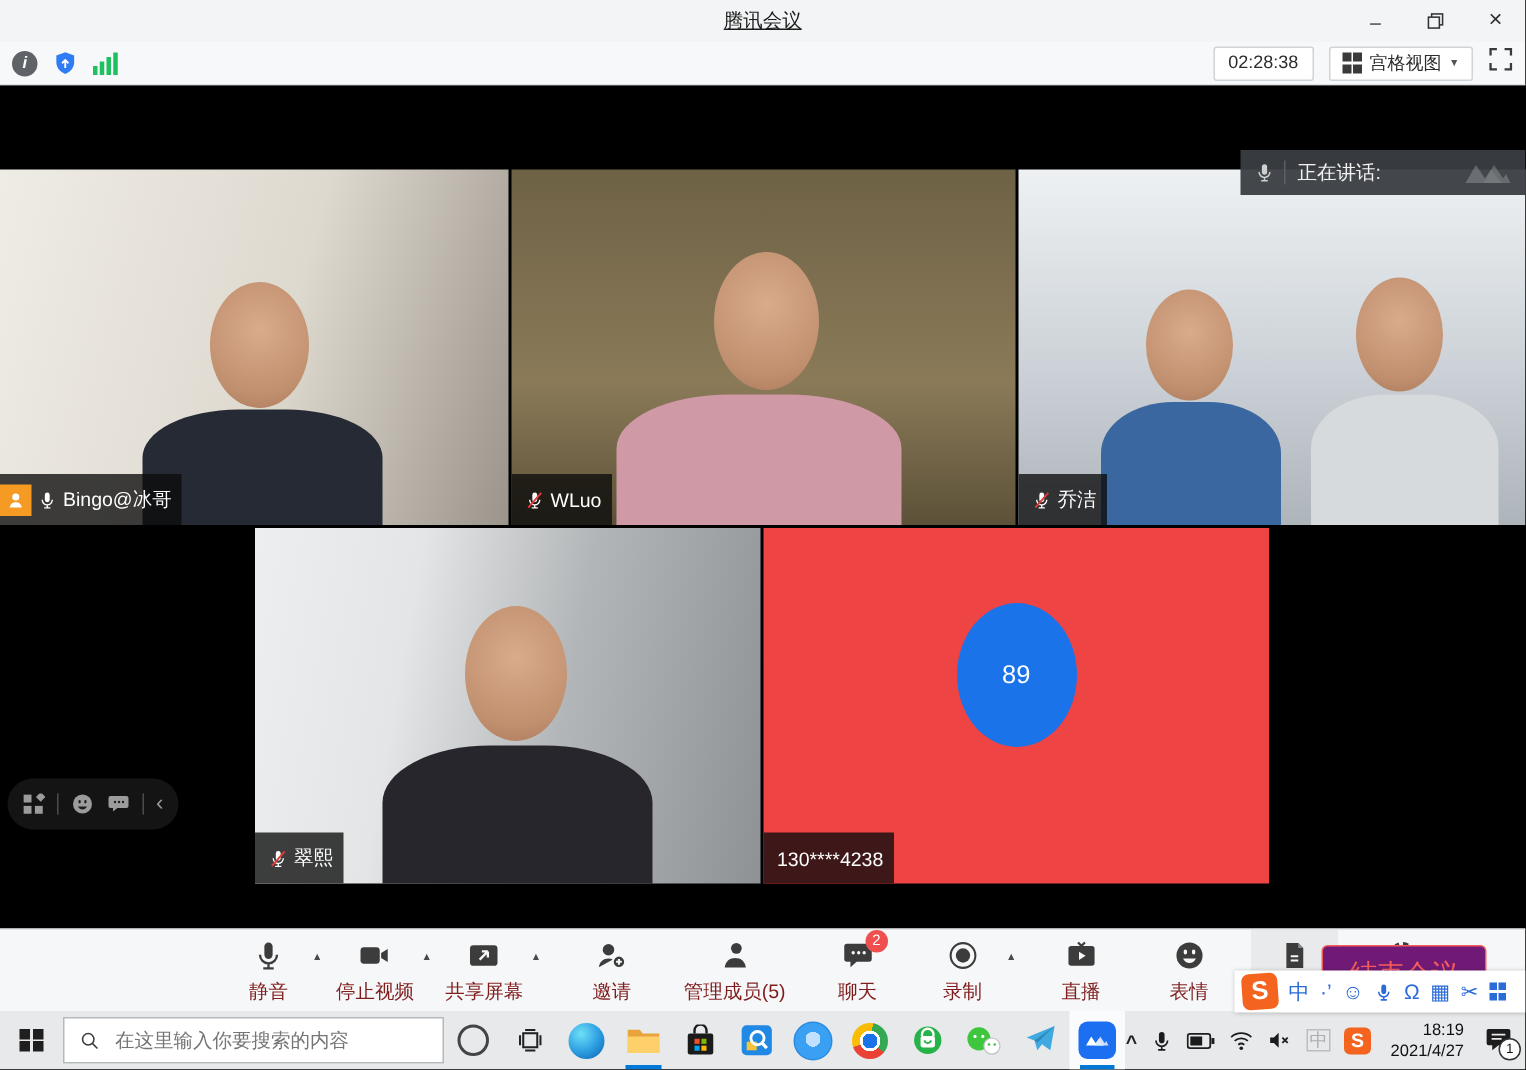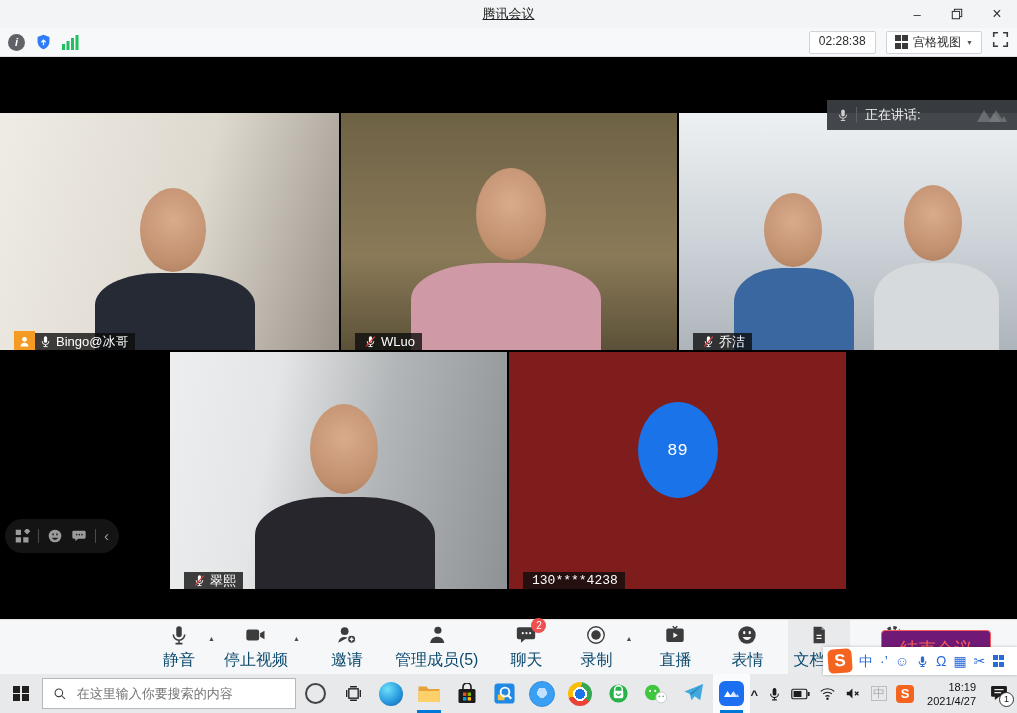--- a/index.html
+++ b/index.html
@@ -20,41 +20,41 @@
   .grid-glyph{display:grid;grid-template-columns:6px 6px;grid-gap:1.5px;}
   .grid-glyph i{width:6px;height:6px;background:#3a3a3a;}
   .caret-down{font-size:7px;color:#555;}
   
   .video-stage{position:absolute;top:57px;left:0;width:1017px;height:562px;background:#000;}
   .tile{position:absolute;overflow:hidden;background:#222;}
   .tile.t1{left:0;top:56px;width:339px;height:237px;background:linear-gradient(105deg,#efece6 0%,#ded9cf 55%,#9b948a 100%);}
   .tile.t2{left:341px;top:56px;width:336px;height:237px;background:linear-gradient(180deg,#6e6246 0%,#8a7a58 60%,#5c5138 100%);}
   .tile.t3{left:679px;top:56px;width:338px;height:237px;background:linear-gradient(180deg,#eef1f3 0%,#ccd2d7 55%,#aeb5ba 100%);}
   .tile.t4{left:170px;top:295px;width:337px;height:237px;background:linear-gradient(100deg,#eceeef 0%,#e3e5e6 30%,#b3b6b8 60%,#8f9294 100%);}
-  .tile.t5{left:509px;top:295px;width:337px;height:237px;background:#7f1d1d;font-family:Liberation Mono, monospace;}
+  .tile.t5{left:509px;top:295px;width:337px;height:237px;background:#ef4444;}
   .scene-face{position:absolute;border-radius:50%;background:radial-gradient(circle at 50% 38%,#d9ab8c 0%,#c08f6e 70%,#a9795c 100%);}
   .scene-body{position:absolute;border-radius:40% 40% 0 0;}
-  .name-tag{position:absolute;left:14px;bottom:0;display:flex;align-items:center;background:rgba(12,12,12,.78);color:#fff;font-size:13px;height:17px;padding-right:7px;gap:4px;}
+  .name-tag{position:absolute;left:0;bottom:0;display:flex;align-items:center;background:rgba(12,12,12,.78);color:#fff;font-size:13px;height:34px;padding-right:7px;gap:4px;}
   .name-tag .pad{padding-left:5px;}
   .host-badge{width:21px;height:21px;background:#f59a23;display:flex;align-items:center;justify-content:center;}
   .avatar-circle{position:absolute;left:50%;top:50px;transform:translateX(-50%);width:80px;height:96px;border-radius:50%;background:#1a73e8;display:flex;align-items:center;justify-content:center;color:#fff;font-size:17px;}
   
   .speak-banner{position:absolute;left:827px;top:43px;width:190px;height:30px;background:rgba(58,61,65,.95);display:flex;align-items:center;color:#f2f2f2;font-size:13px;}
   .speak-banner .sep{width:1px;height:16px;background:#5c5f63;margin:0 8px 0 6px;}
   .speak-logo{margin-left:auto;margin-right:8px;opacity:.45;}
   
   .float-pill{position:absolute;left:5px;top:462px;height:34px;background:rgba(22,22,22,.92);border-radius:17px;display:flex;align-items:center;padding:0 10px;gap:8px;color:#9b9b9b;}
   .float-pill .sep{width:1px;height:14px;background:#4c4c4c;}
   .pill-chevron{font-size:15px;color:#9b9b9b;line-height:1;margin-top:-2px;}
   
   .meet-toolbar{position:absolute;left:0;top:619px;width:1017px;height:55px;background:#f6f7f8;border-top:1px solid #e3e3e3;display:flex;align-items:stretch;padding-left:150px;box-sizing:border-box;}
   .tb-group{display:flex;align-items:center;}
   .tb-btn{display:flex;flex-direction:column;align-items:center;justify-content:center;gap:4px;min-width:48px;padding:0 5px;color:#3c3c3c;cursor:default;}
   .tb-btn.active{background:#e9eaec;}
-  .tb-label{font-size:16px;color:#0c4a6e;white-space:nowrap;}
+  .tb-label{font-size:13px;color:#7f1d1d;white-space:nowrap;}
   .tb-caret{font-size:7px;color:#4a4a4a;transform:translateY(-9px);margin:0 4px 0 0;}
   .tb-icon{position:relative;height:23px;display:flex;align-items:flex-end;}
   .chat-badge{position:absolute;top:-5px;right:-9px;background:#f04f4f;color:#fff;font-size:10px;min-width:15px;height:15px;border-radius:8px;display:flex;align-items:center;justify-content:center;}
   .end-btn{position:absolute;right:26px;top:630px;background:#701a75;border:1px solid #f75c5c;color:#f75c5c;font-size:18px;border-radius:4px;padding:6px 18px;z-index:3;}
   
   .ime-bar{position:absolute;left:823px;top:647px;width:194px;height:28px;background:#fff;box-shadow:0 0 3px rgba(0,0,0,.25);display:flex;align-items:center;gap:7px;padding:0 5px;box-sizing:border-box;z-index:5;}
   .sogou-logo{width:24px;height:24px;border-radius:5px;background:#f4641e;color:#fff;font-weight:bold;font-size:17px;display:flex;align-items:center;justify-content:center;transform:rotate(-4deg);}
   .ime-ic{color:#2b6bd8;font-size:14px;line-height:1;}
   .ime-grid{display:grid;grid-template-columns:5px 5px;grid-gap:1.5px;}
   .ime-grid i{width:5px;height:5px;background:#2b6bd8;}
@@ -264,20 +264,32 @@
         <div class="tb-icon">
             <svg width="23" height="22" viewBox="0 0 24 24" style="color:#3c3c3c">
               <rect x="2" y="6" width="14" height="12" rx="2.5" fill="currentColor"></rect>
               <path d="M17 10.2 21.8 7.3v9.4L17 13.8z" fill="currentColor"></path>
             </svg>
           </div>
         <div class="tb-label">停止视频</div>
       </div>
       <span class="tb-caret">▲</span>
     </div>
+    <div class="tb-group">
+      <div class="tb-btn">
+        <div class="tb-icon">
+            <svg width="23" height="22" viewBox="0 0 24 24" style="color:#3c3c3c">
+              <rect x="2" y="4.5" width="20" height="15" rx="2.5" fill="currentColor"></rect>
+              <path d="M9 15 15 9M15 9h-4.4M15 9v4.4" fill="none" stroke="#f6f7f8" stroke-width="1.7"></path>
+            </svg>
+          </div>
+        <div class="tb-label">共享屏幕</div>
+      </div>
+      <span class="tb-caret">▲</span>
+    </div>
     <div class="tb-btn" style="margin-left:14px;">
       <div class="tb-icon">
           <svg width="23" height="22" viewBox="0 0 24 24" style="color:#3c3c3c">
             <circle cx="10" cy="7.8" r="4.2" fill="currentColor"></circle>
             <path d="M3 20.5c.6-4.2 3.3-6.3 7-6.3 1.2 0 2.3.2 3.2.7" fill="currentColor"></path>
             <circle cx="17.6" cy="16.6" r="4.4" fill="currentColor" stroke="#f6f7f8" stroke-width="1.2"></circle>
             <path d="M17.6 14.5v4.2M15.5 16.6h4.2" stroke="#f6f7f8" stroke-width="1.5"></path>
           </svg>
         </div>
       <div class="tb-label">邀请</div>

